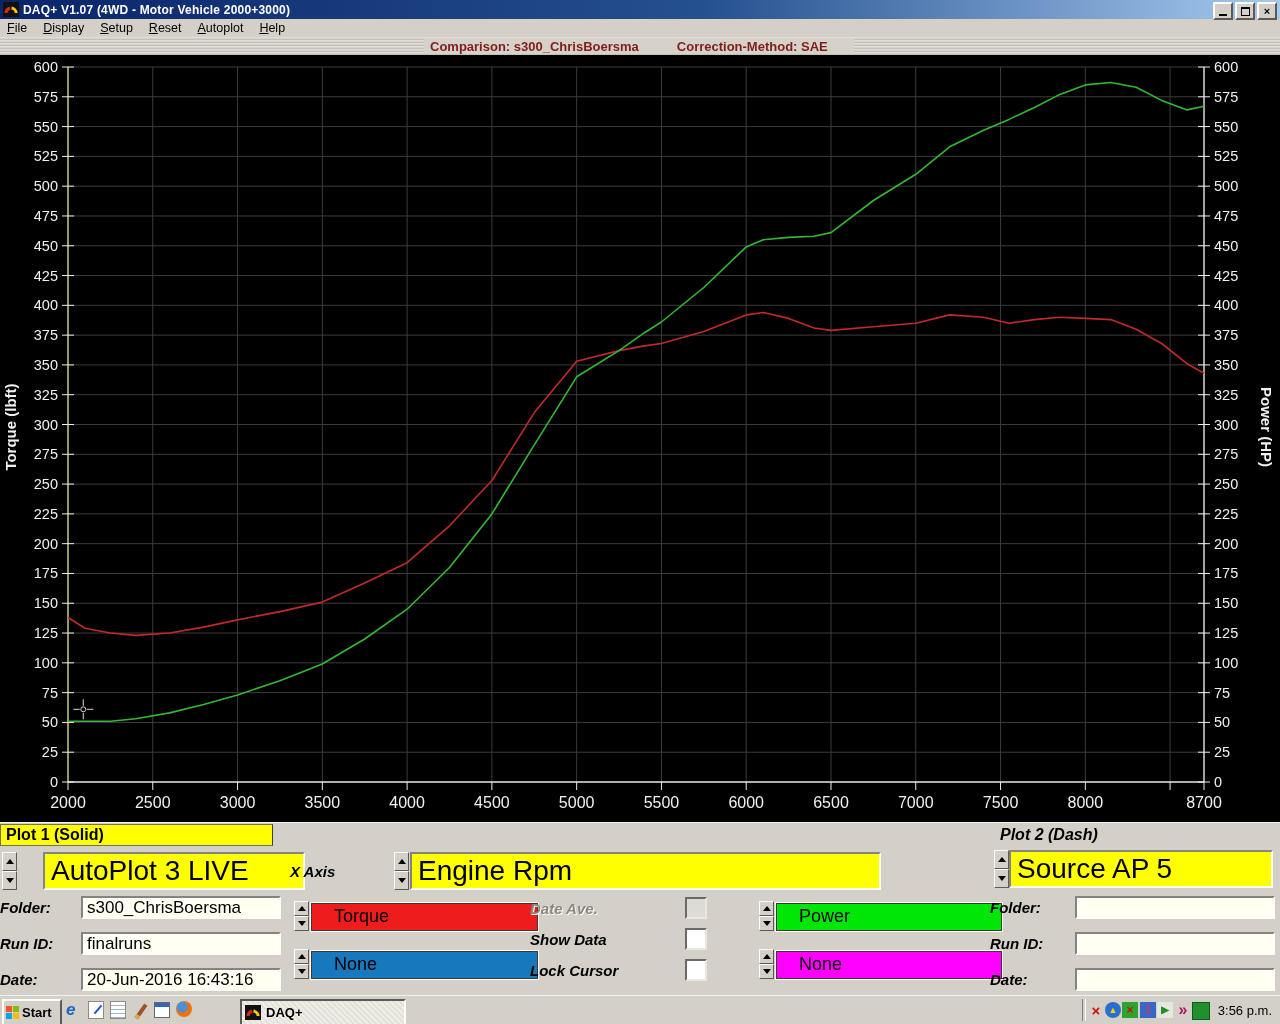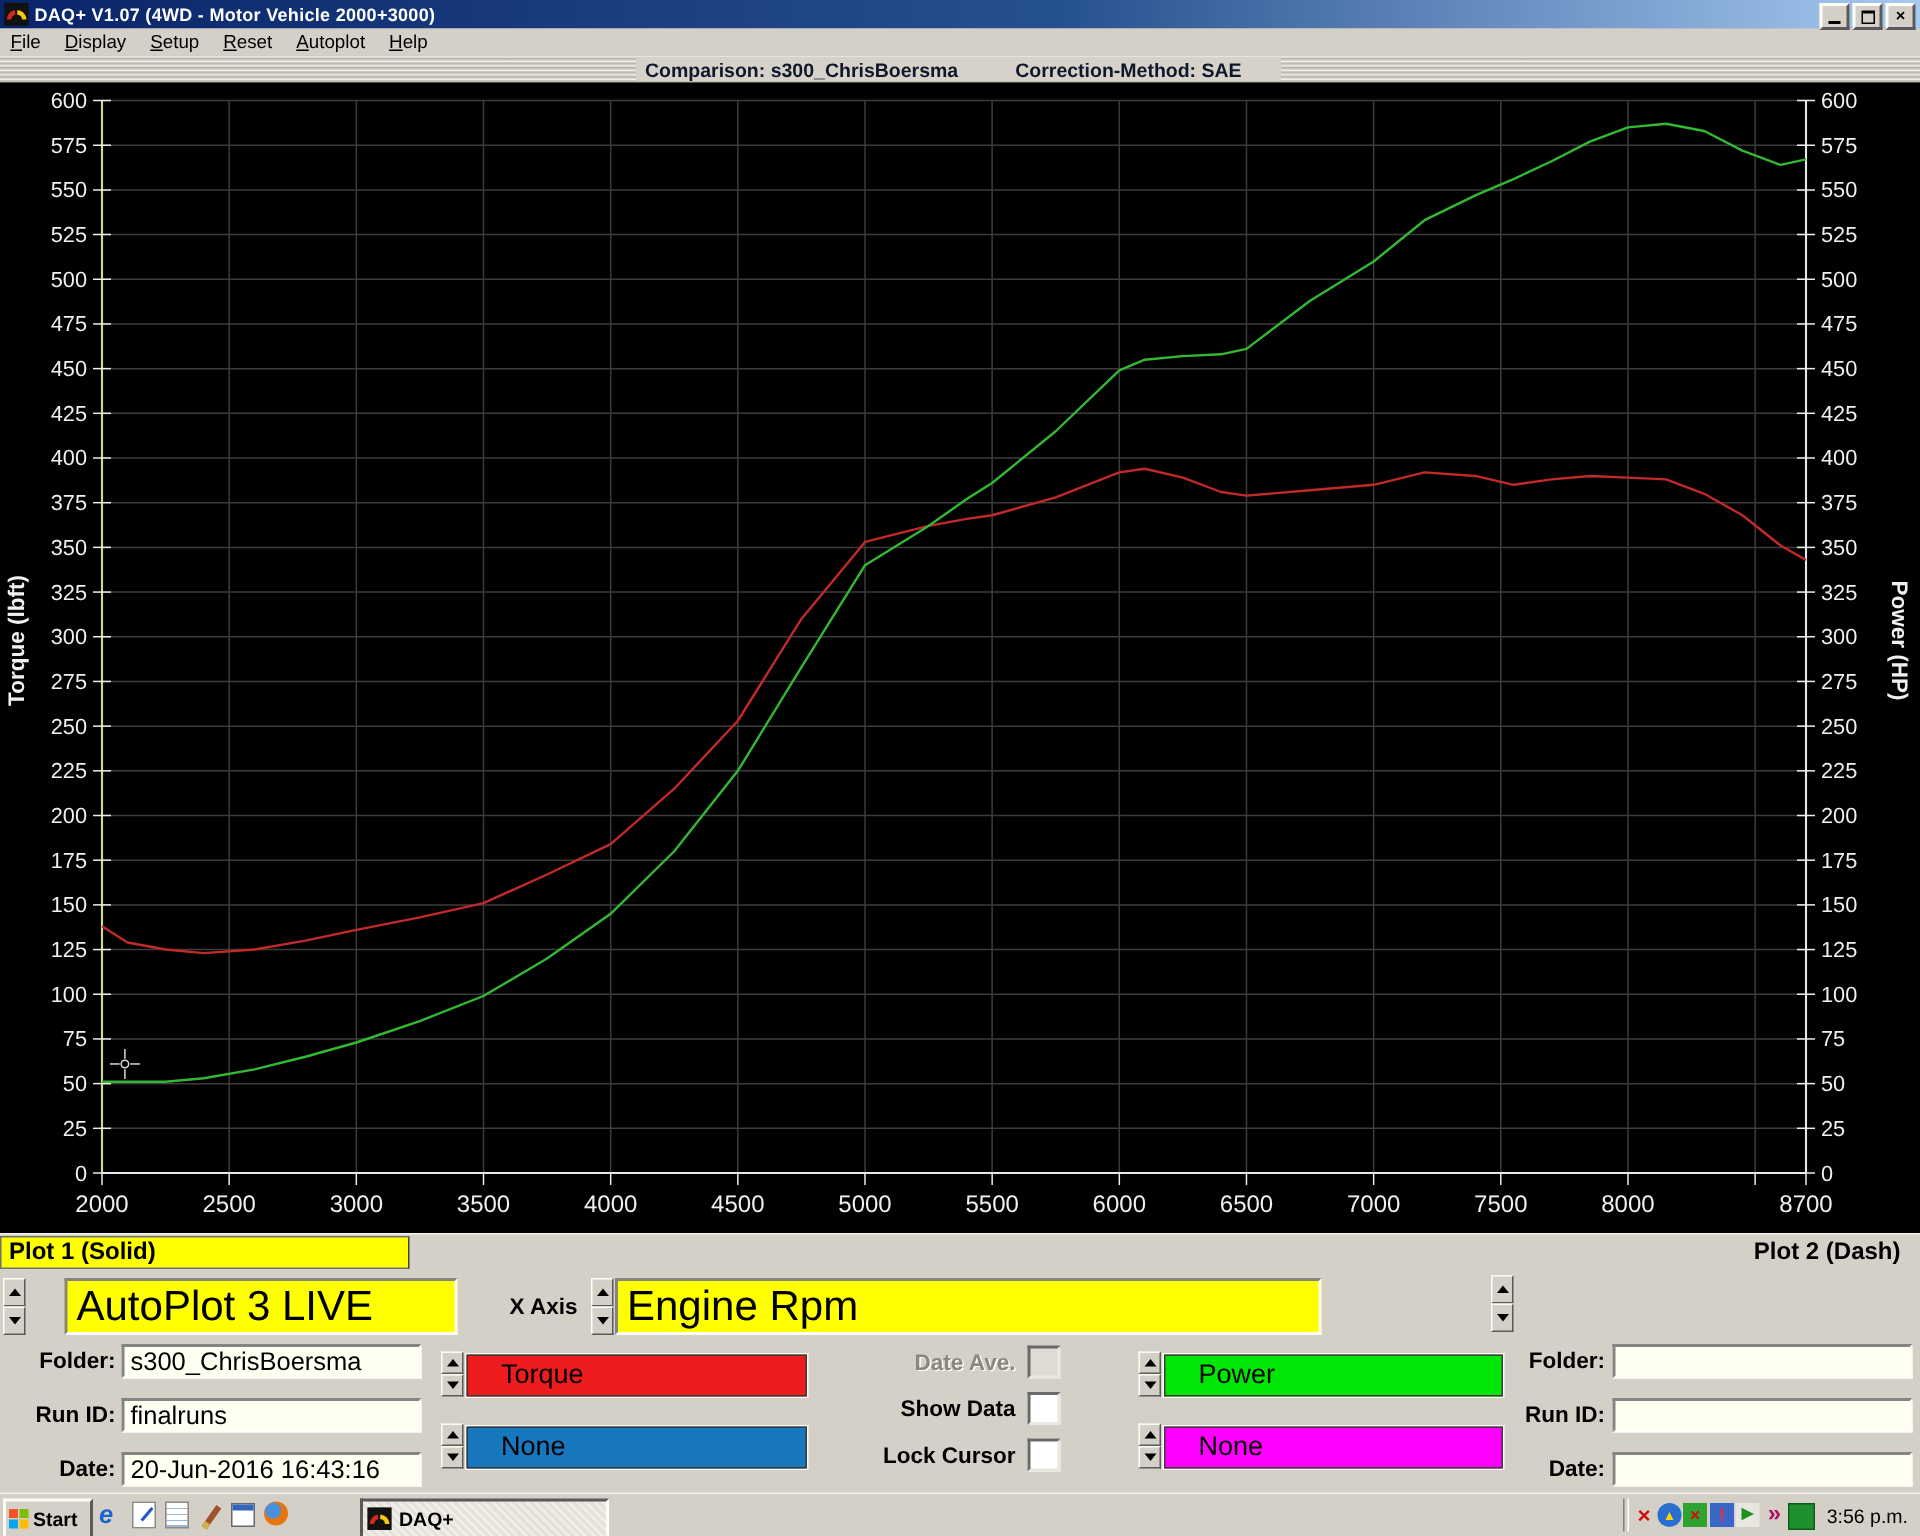--- a/index.html
+++ b/index.html
@@ -21,32 +21,32 @@
   
   .menubar{position:absolute;left:0;top:19px;width:1097px;height:18px;background:#d4d0c8;
     display:flex;align-items:center;font-size:12.5px;color:#000;}
   .menu-item{padding:2px 9px 2px 7px;}
   .menu-item u{text-decoration:underline;}
   
   .strip{position:absolute;left:0;top:37px;width:1280px;height:18px;
     background:repeating-linear-gradient(to bottom,#cfcbc3 0px,#f2f0ea 1px,#b9b5ad 2px,#cfcbc3 3px);
     border-bottom:1px solid #7d7a74;}
   .strip-box{position:absolute;left:424px;top:1px;width:430px;height:16px;background:#d6d2ca;
-    display:flex;align-items:center;font-size:13px;font-weight:bold;color:#0f172a;}
+    display:flex;align-items:center;font-size:13px;font-weight:bold;color:#7f1d1d;}
   .strip-box .cmp{margin-left:6px;}
   .strip-box .corr{margin-left:38px;}
   
   .chart{position:absolute;left:0;top:55px;width:1280px;height:767px;background:#000;}
   .chart svg{position:absolute;left:0;top:0;}
   .chart text{font-family:"Liberation Sans",sans-serif;}
   
   .panel{position:absolute;left:0;top:822px;width:1280px;height:173px;background:#d4d0c8;
     border-top:1px solid #f4f2ec;color:#000;}
   .abs{position:absolute;}
-  .blabel{font-size:15px;font-weight:bold;text-align:right;}
+  .blabel{font-size:15px;font-weight:bold;font-style:italic;}
   .yellow-banner{background:#ffff00;border:1px solid #6f6f6f;border-right-color:#3f3f3f;
     font-size:16px;font-weight:bold;line-height:20px;padding-left:5px;}
   .sunken{border:2px solid;border-color:#848484 #fdfdf5 #fdfdf5 #848484;}
   .bigfield{background:#ffff00;font-size:28px;line-height:34px;padding-left:6px;white-space:nowrap;overflow:hidden;}
   .cream{background:#fffff2;font-size:17px;line-height:19px;padding:0 4px;white-space:nowrap;overflow:hidden;}
   .colorfield{font-size:18px;line-height:25px;padding-left:22px;border:1px solid #3a3a3a;
     box-shadow:0 0 0 1px #fdfdf5;}
   .spin{display:flex;flex-direction:column;}
   .sbtn{flex:1;display:flex;align-items:center;justify-content:center;background:#d4d0c8;
     border:1px solid;border-color:#fdfdf5 #5a5a5a #5a5a5a #fdfdf5;}
@@ -387,20 +387,21 @@
   <div class="abs blabel" style="left:1000px;top:3px;width:267px;font-size:16px;">Plot 2 (Dash)</div>
 
   <div class="abs spin" style="left:994px;top:27px;width:15px;height:38px;">
     <div class="sbtn">
         <span class="tri-up"></span>
       </div>
     <div class="sbtn">
         <span class="tri-dn"></span>
       </div>
   </div>
+  <div class="abs sunken bigfield" style="left:1009px;top:27px;width:254px;height:34px;">Source AP 5</div>
 
   <div class="abs blabel" style="left:990px;top:76px;width:80px;">Folder:</div>
   <div class="abs sunken cream" style="left:1075px;top:73px;width:188px;height:19px;"></div>
 
   <div class="abs blabel" style="left:990px;top:112px;width:80px;">Run ID:</div>
   <div class="abs sunken cream" style="left:1075px;top:109px;width:188px;height:19px;"></div>
 
   <div class="abs blabel" style="left:990px;top:148px;width:80px;">Date:</div>
   <div class="abs sunken cream" style="left:1075px;top:145px;width:188px;height:19px;"></div>
 </div>

